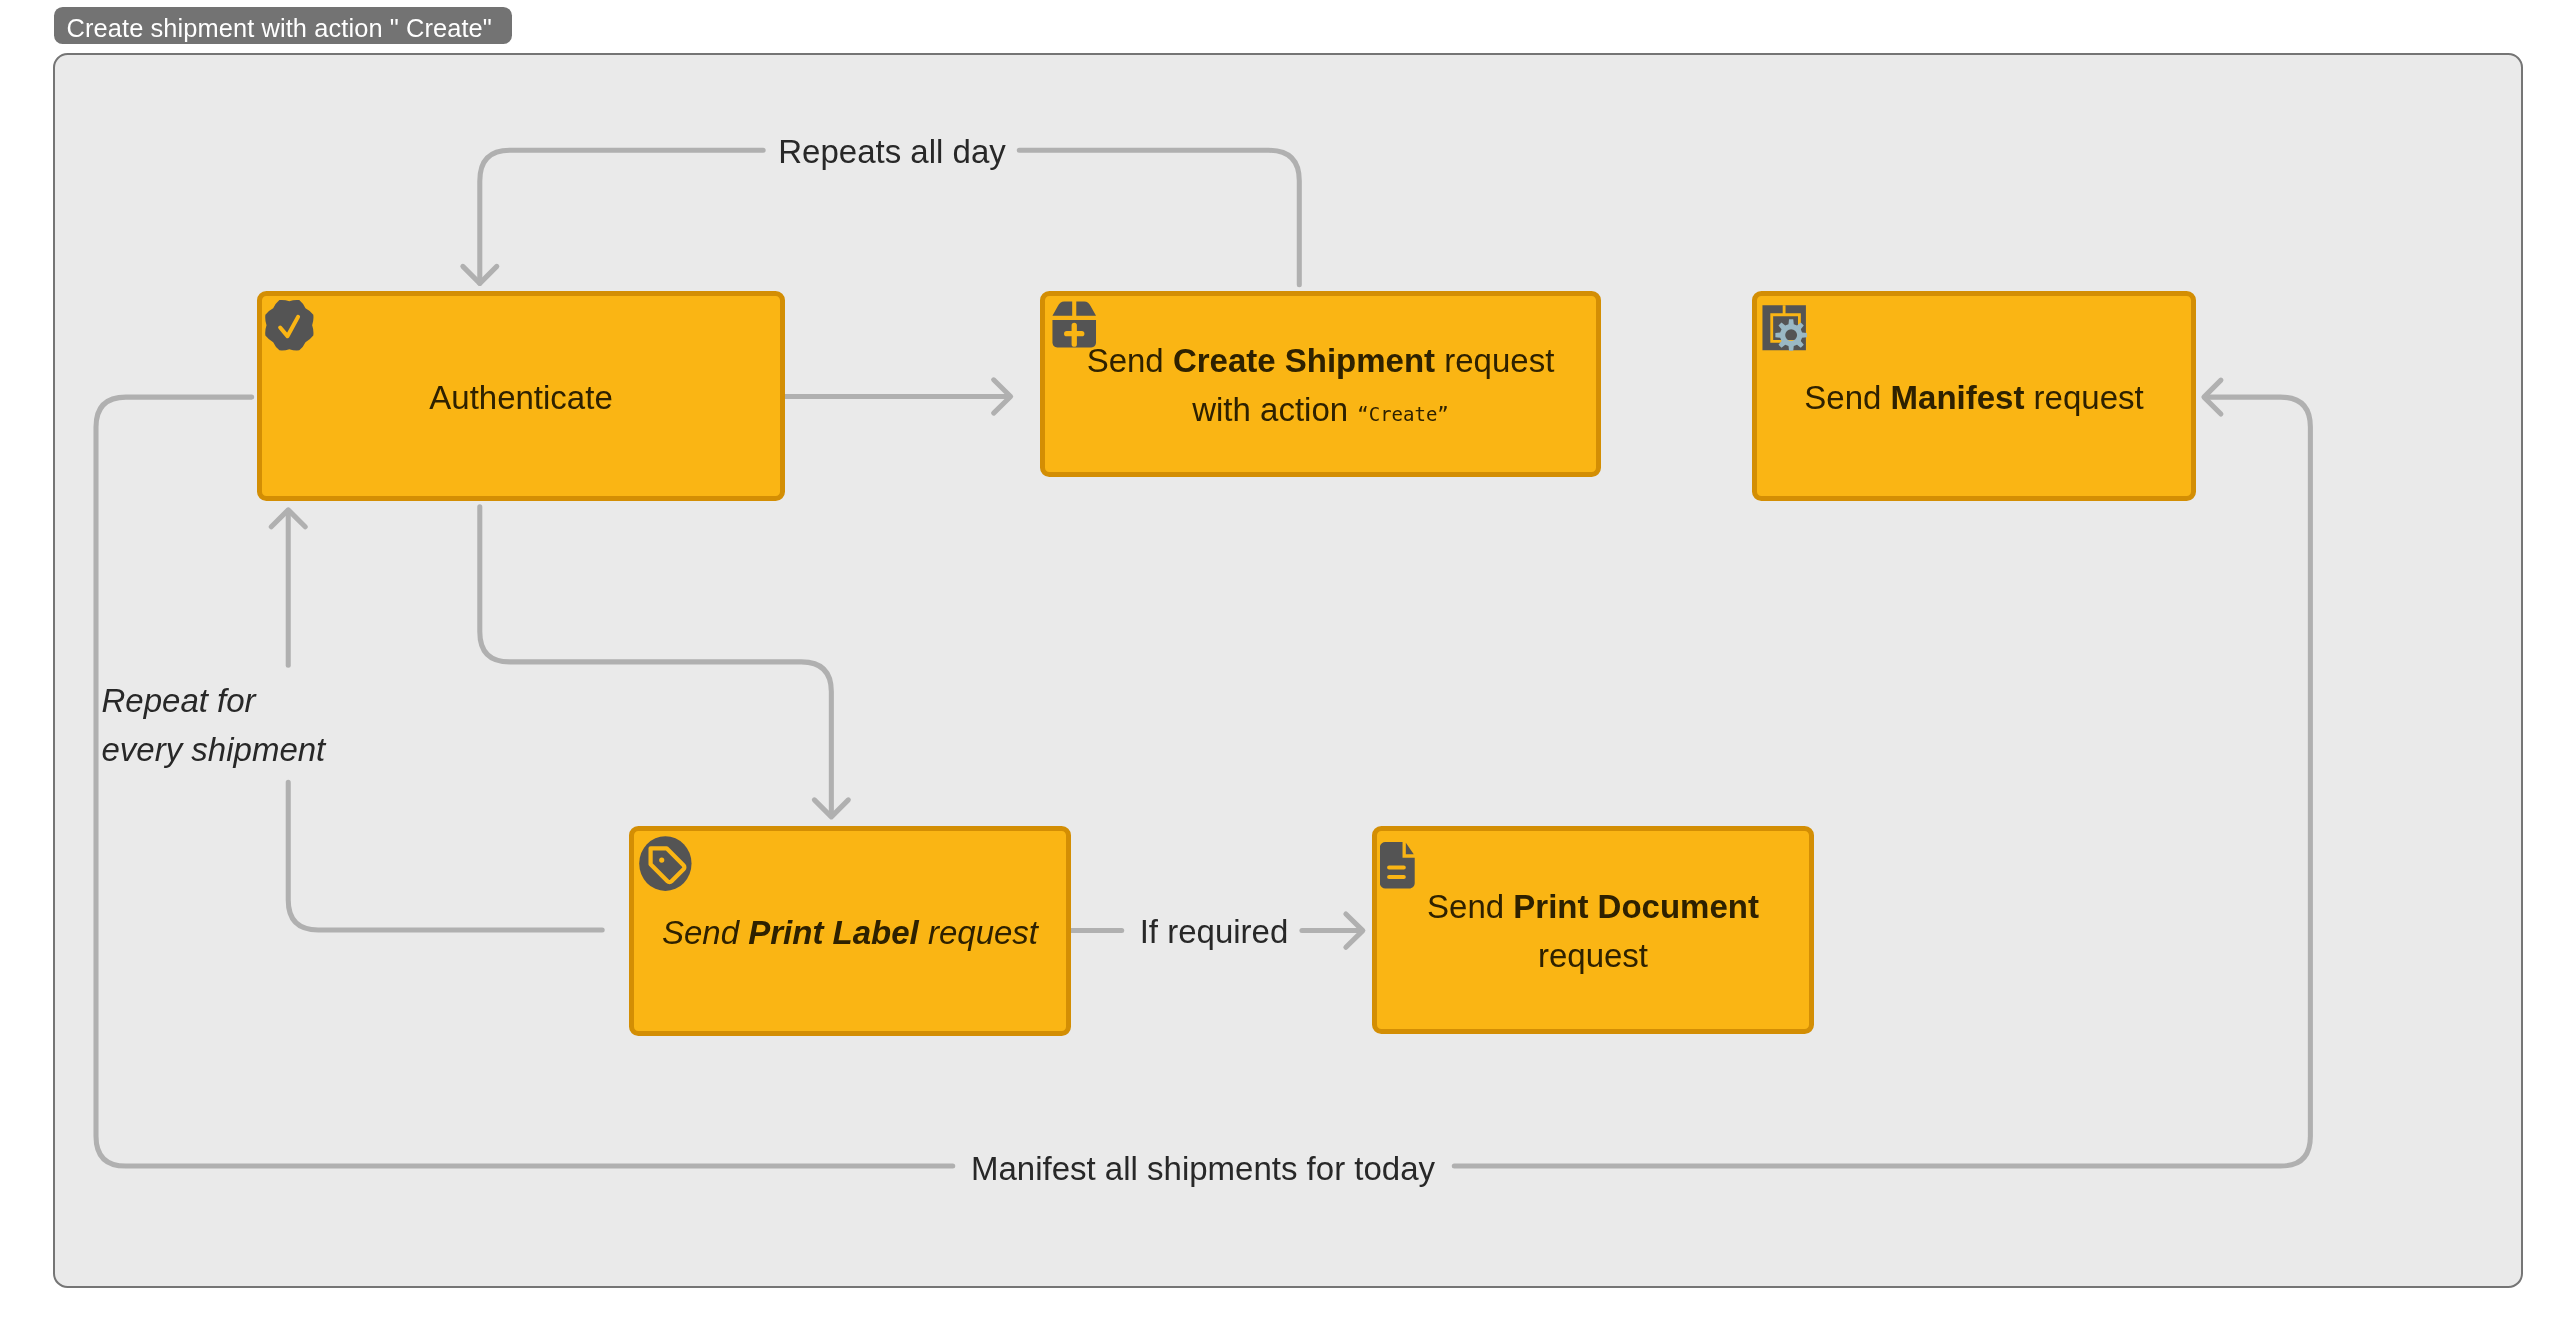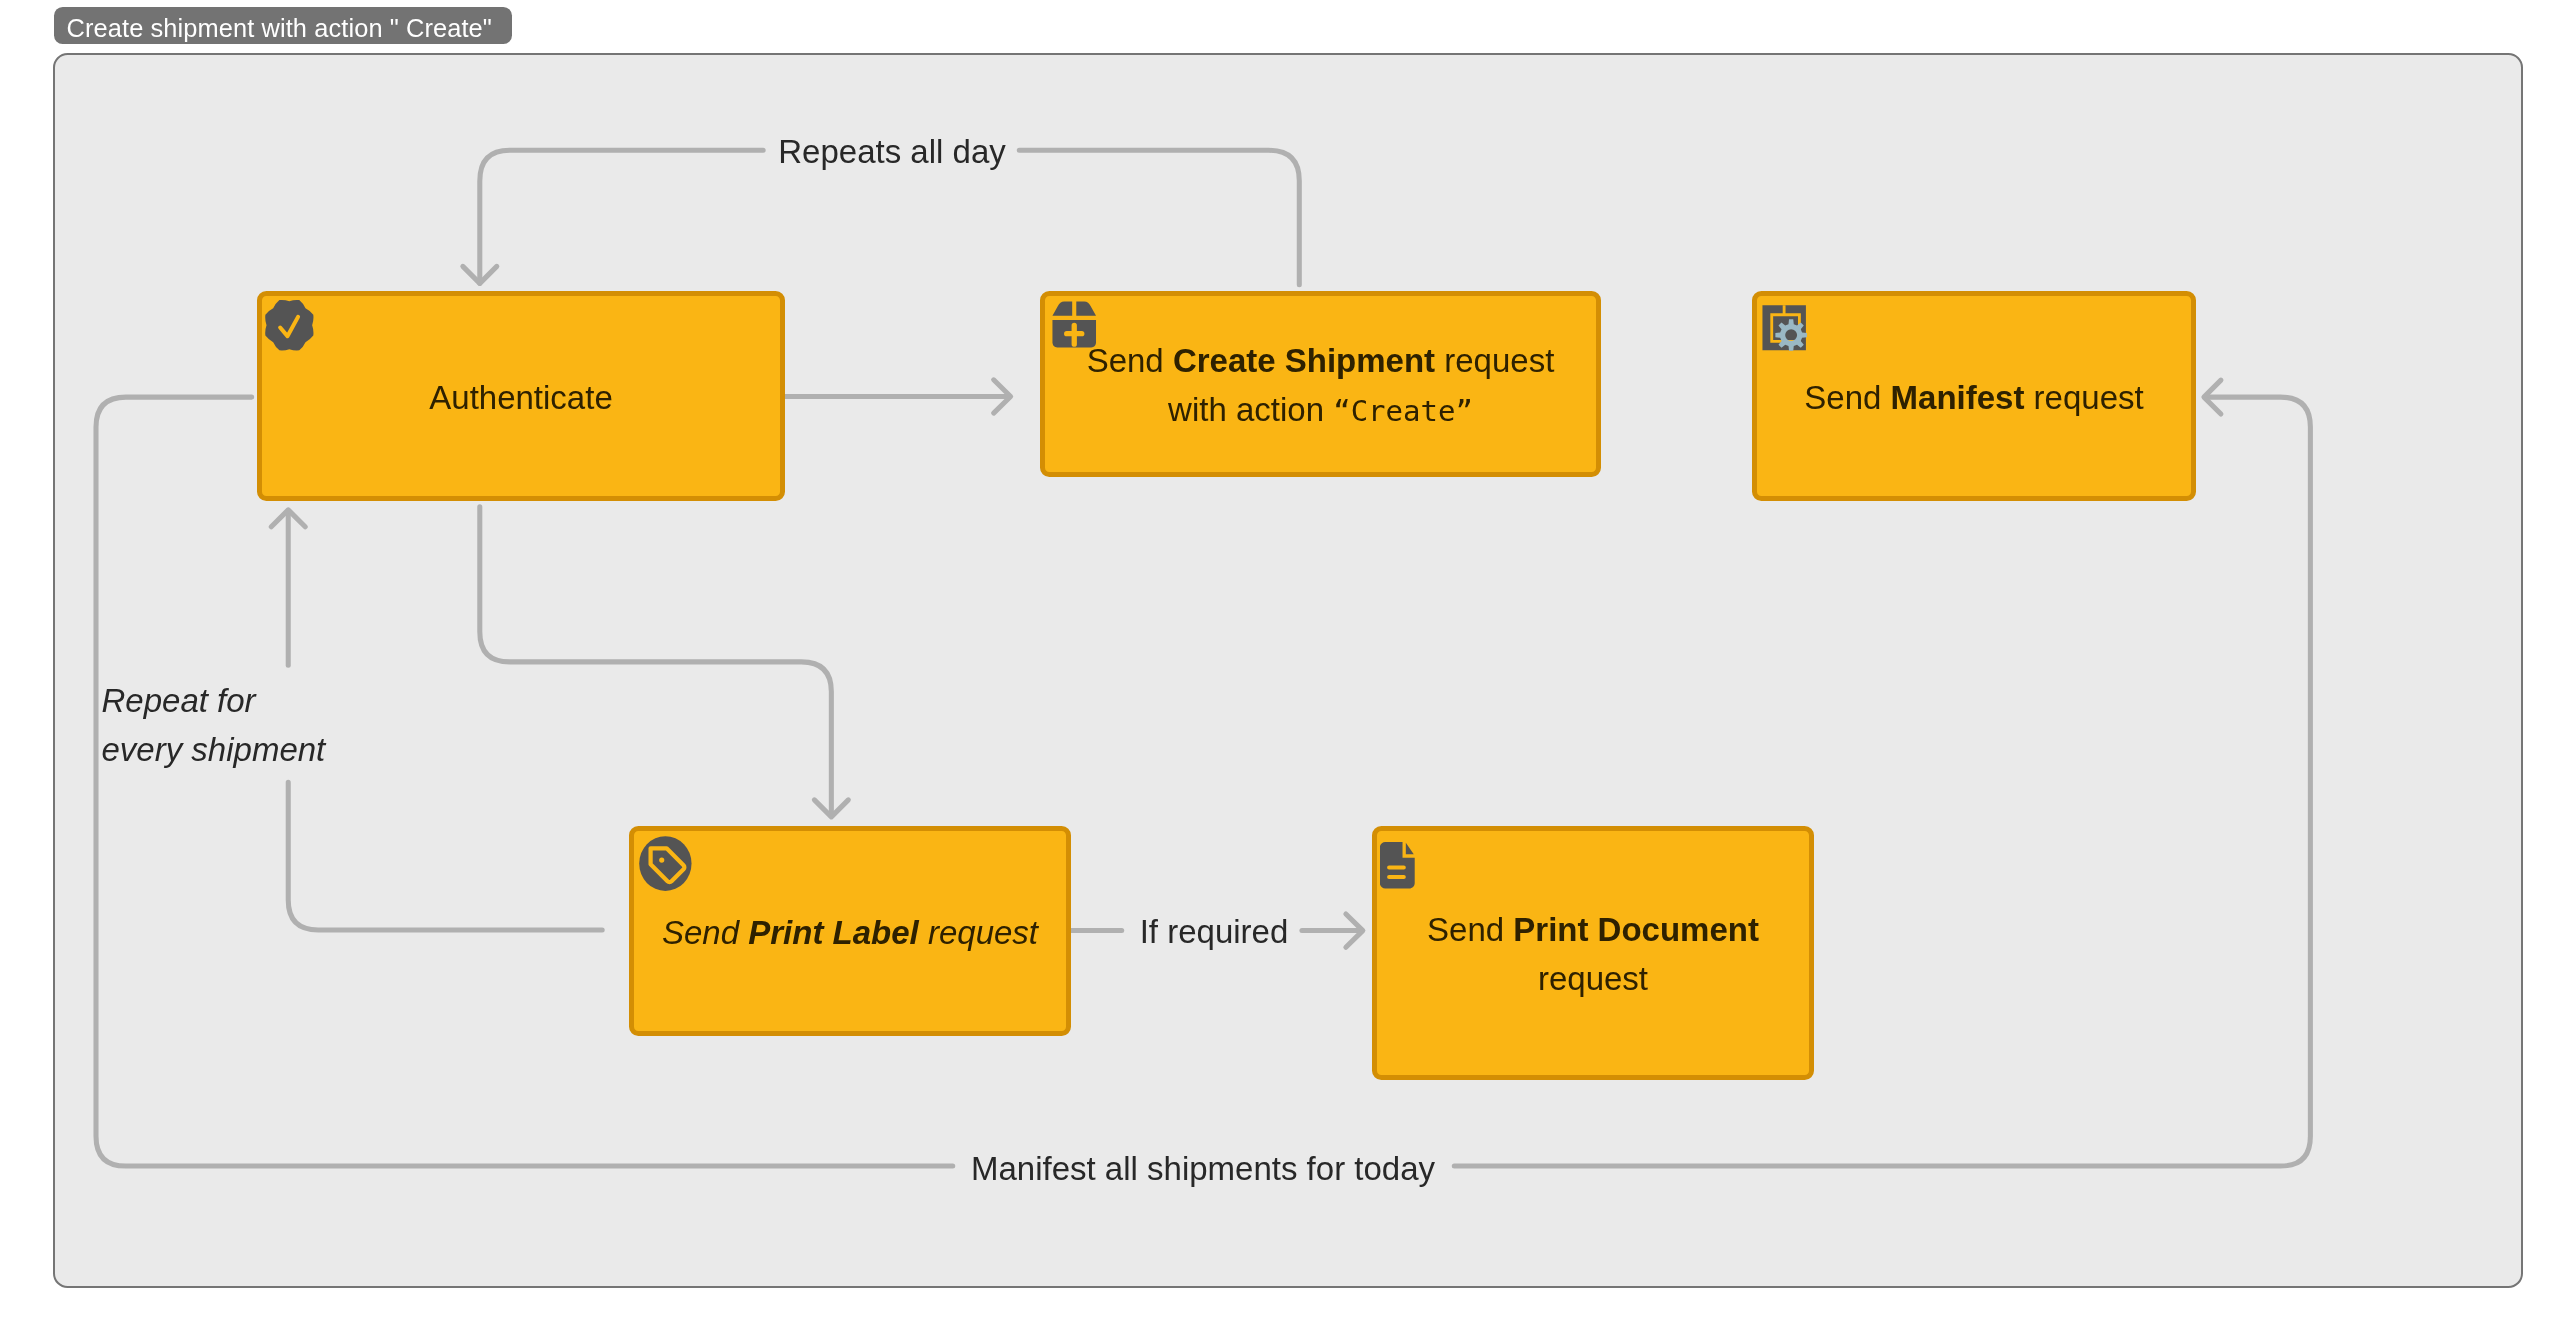--- a/index.html
+++ b/index.html
@@ -22,21 +22,21 @@
   svg.wires{position:absolute;left:0;top:0;width:2576px;height:1341px;overflow:visible;}
   svg.wires path{fill:none;stroke:#B0B0B0;stroke-width:7.6;
                  stroke-linecap:round;stroke-linejoin:round;}
 
   .node{position:absolute;box-sizing:border-box;background:#FAB514;
         border:5.3px solid #D38E04;border-radius:9.3px;}
   .node .label{position:absolute;left:0;right:0;top:50%;transform:translateY(calc(-50% + 2px));
                text-align:center;color:#2E2100;font-size:33px;line-height:1.48;
                padding:0 16px;box-sizing:border-box;}
   .node .label b{font-weight:bold;}
-  .node .mono{font-family:"DejaVu Sans Mono", monospace;font-size:29px;}
+  .node .mono{font-family:"DejaVu Sans Mono", monospace;font-size:19px;}
   .node .icon{position:absolute;left:17.3px;top:14.6px;width:47px;height:47px;}
 
   .wlabel{position:absolute;color:#282828;font-size:33px;line-height:1.48;
           white-space:nowrap;transform:translate(-50%,-50%);}
   .wlabel.two{white-space:normal;}
 </style>
 </head>
 <body>
 
 <div id="root">
@@ -115,21 +115,21 @@
     <svg class="icon" style="left:4.7px;top:5.3px;width:53px;height:55px;" viewBox="0 0 80 83">
       <ellipse cx="39.8" cy="41.6" rx="39.5" ry="41.3" fill="#545454"></ellipse>
       <path fill="none" stroke="#FAB514" stroke-width="6.4" stroke-linejoin="round" d="M17.5 18.5 L41.7 18.5 L67.2 44.0 C68.9 45.7 68.9 48.4 67.2 50.1 L49.1 68.2 C47.4 69.9 44.7 69.9 43.0 68.2 L17.5 42.7 Z"></path>
       <circle cx="34.3" cy="36.3" r="3.9" fill="#FAB514"></circle>
     </svg>
     <div class="label">
       <span>Send </span><b>Print Label</b><span> request</span>
     </div>
   </div>
 
-  <div class="node" style="left:1372px;top:826px;width:442px;height:254px;text-decoration:underline;">
+  <div class="node" style="left:1372px;top:826px;width:442px;height:208px;text-decoration:underline;">
     <svg class="icon" style="left:2.7px;top:6px;width:40px;height:53px;" viewBox="0 0 60 80">
       <path fill="#545454" d="M-0.5 16.0 C-0.5 11.4 3.1 7.7 7.7 7.7 L33.8 7.7 L33.8 31.2 L52.2 31.2 L52.2 69.4 C52.2 74.0 48.6 77.7 44.0 77.7 L7.7 77.7 C3.1 77.7 -0.5 74.0 -0.5 69.4 Z"></path>
       <path fill="#545454" d="M38.8 8.6 L50.8 25.9 L38.8 25.9 Z"></path>
       <path fill="none" stroke="#FAB514" stroke-width="6.0" stroke-linecap="round" d="M13.5 46.2 L35.8 46.2 M13.5 60.3 L35.8 60.3"></path>
     </svg>
     <div class="label">
       <span>Send </span><b>Print Document</b><span> request</span>
     </div>
   </div>
 

